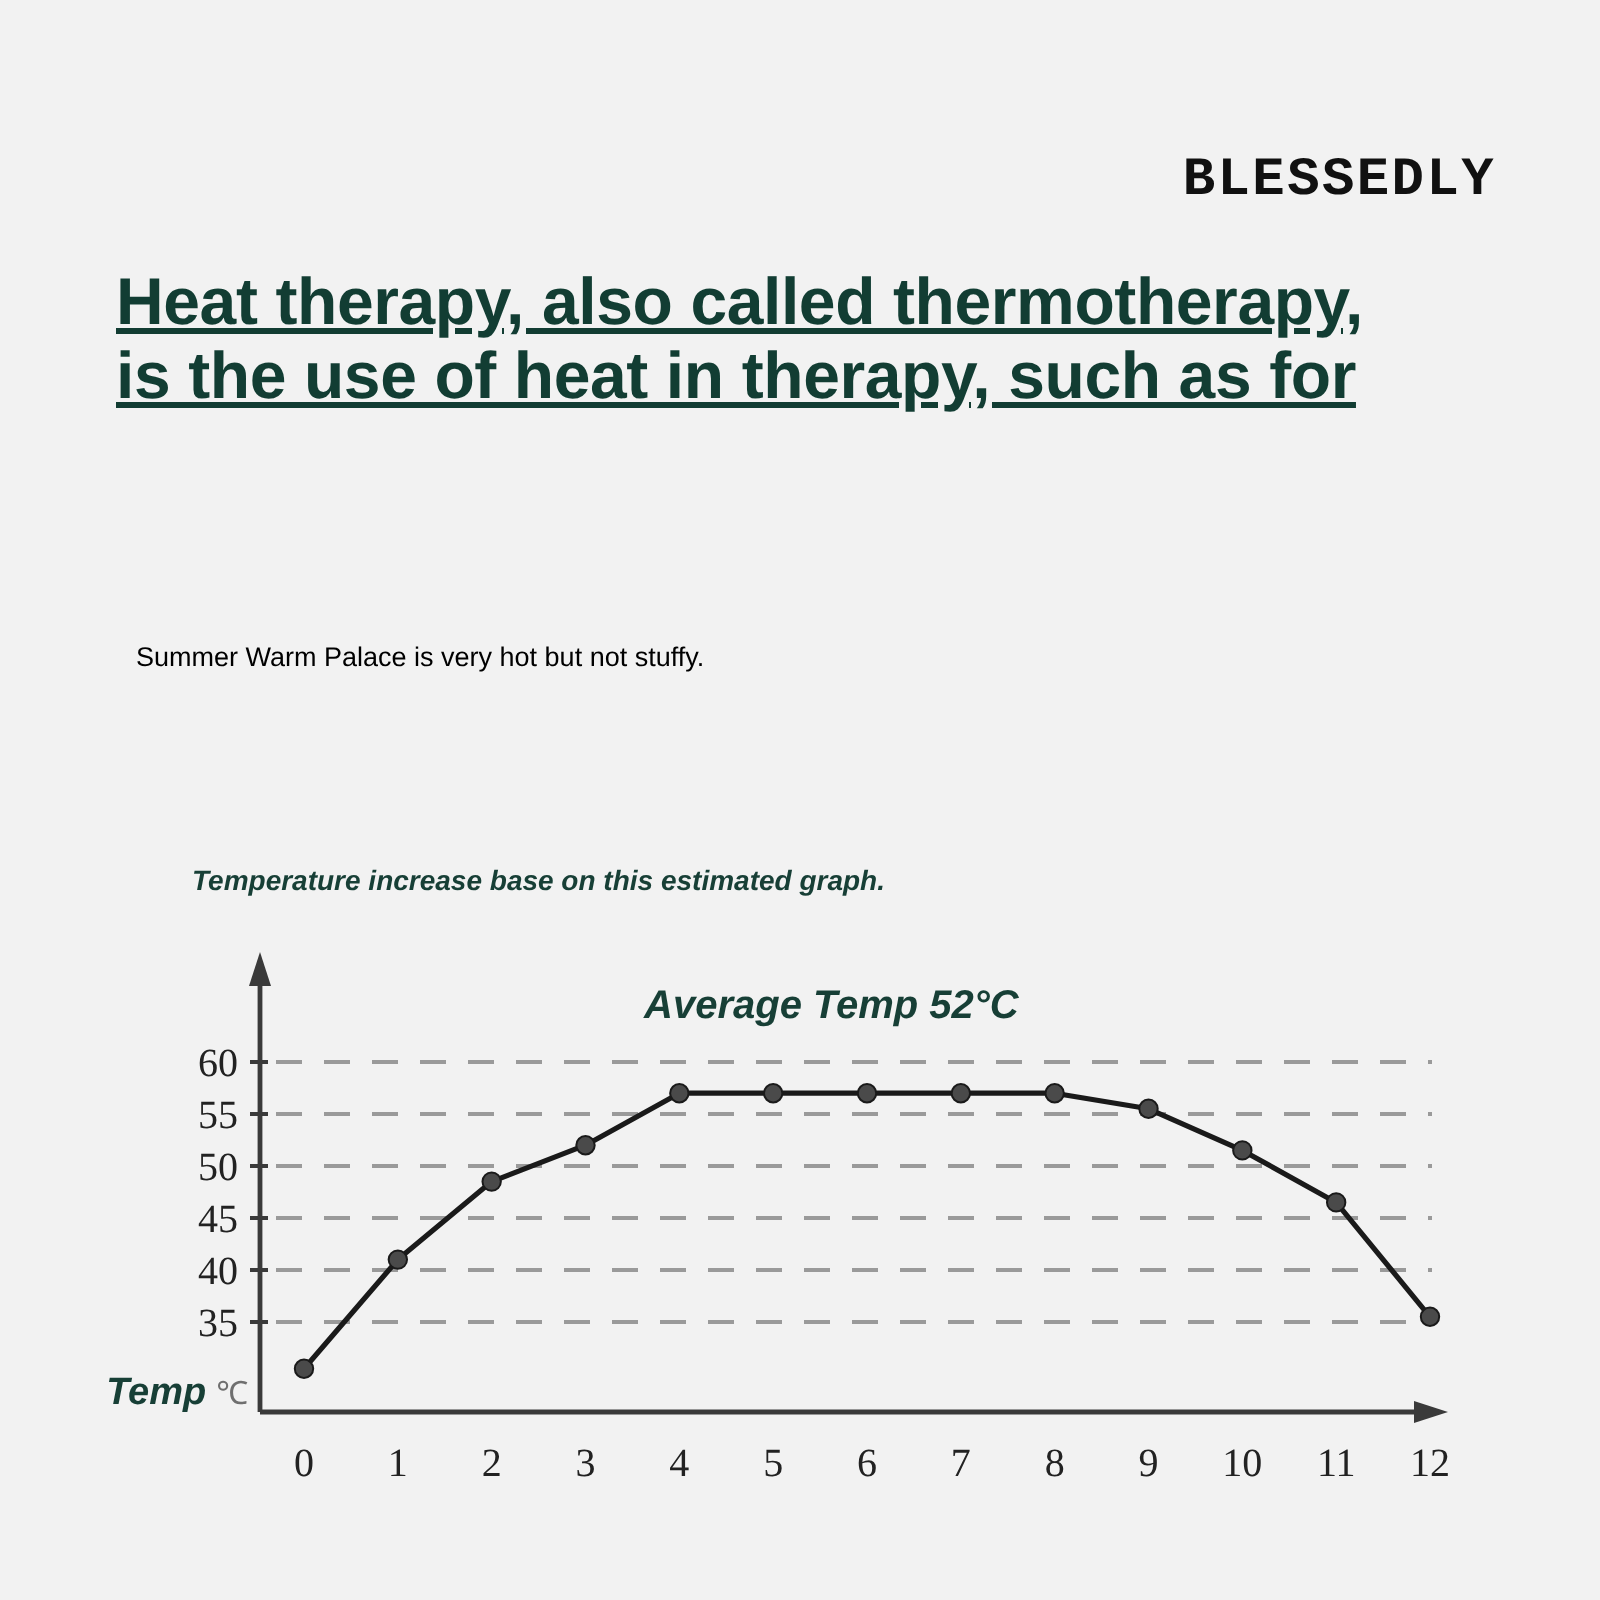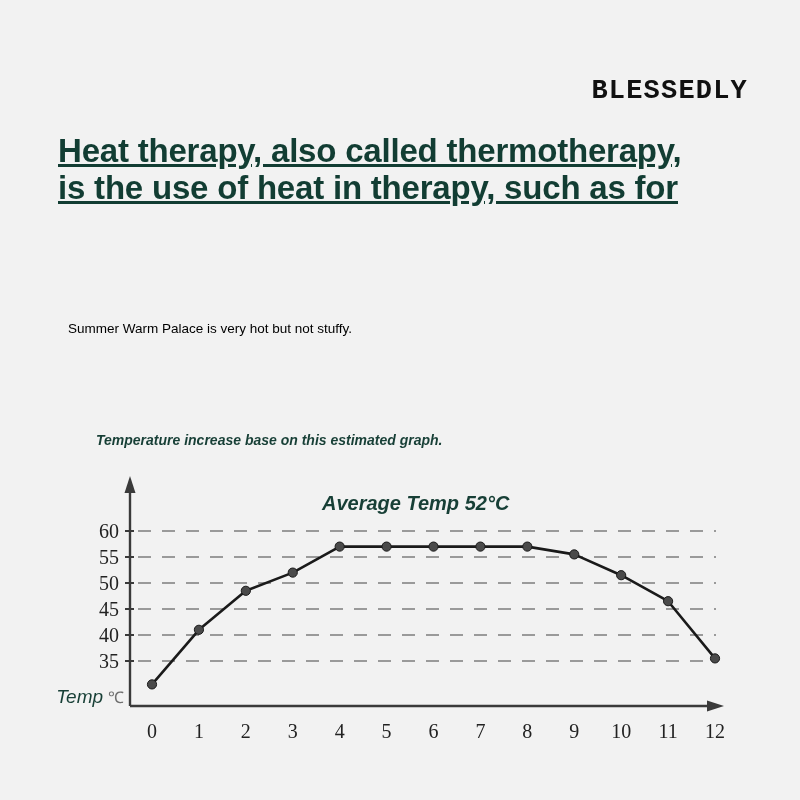--- a/index.html
+++ b/index.html
@@ -94,21 +94,21 @@
     width: 100px;
     text-align: right;
   }
   .axis-name-row {
     height: 26px;
     line-height: 26px;
     white-space: nowrap;
   }
   .axis-name {
     font-size: 19px;
-    font-weight: 400;
+    font-weight: 700;
     font-style: italic;
     color: #173f36;
   }
   .axis-unit {
     font-size: 16px;
     color: #6f6f6f;
     margin-left: 5px;
     font-style: normal;
     font-weight: 400;
   }

